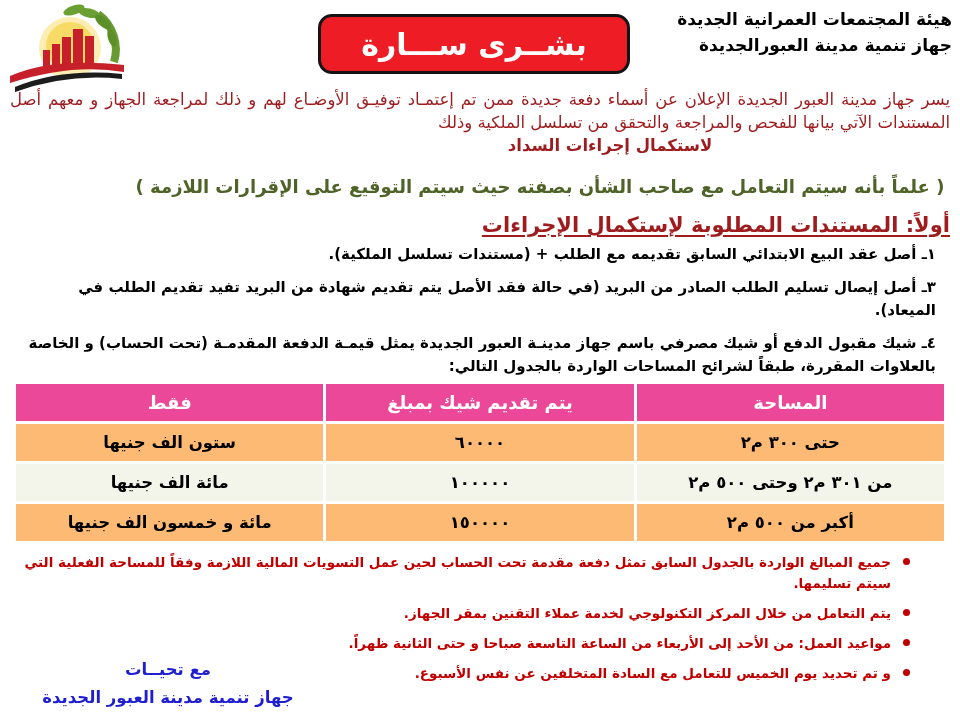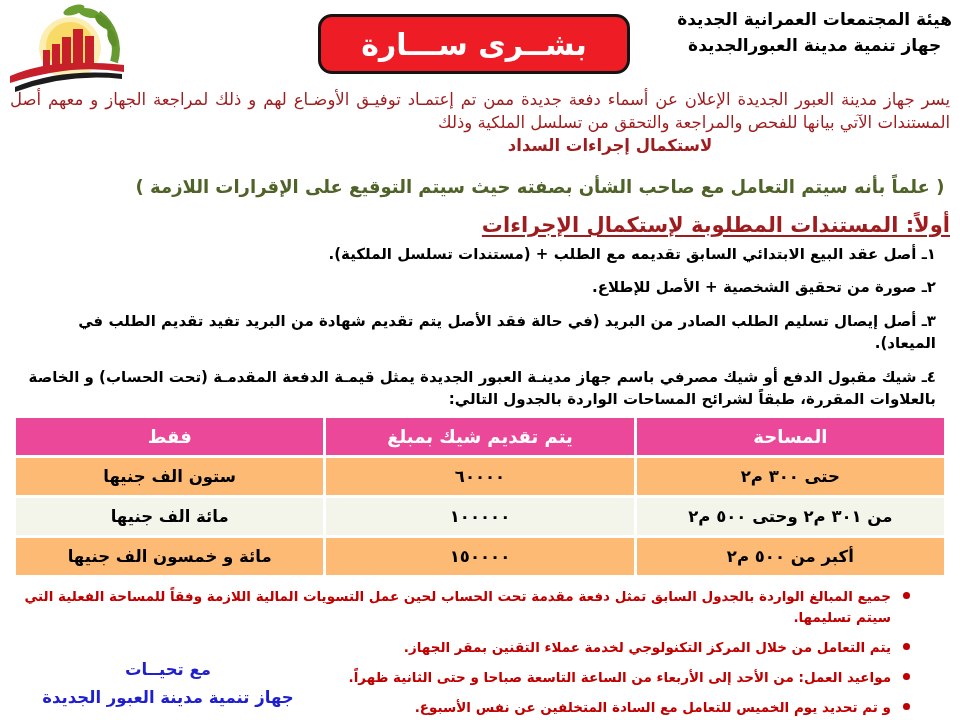--- a/index.html
+++ b/index.html
@@ -4,21 +4,21 @@
 <style>
   html,body{margin:0;padding:0;}
   body{
     width:960px;height:720px;background:#ffffff;position:relative;overflow:hidden;
     font-family:"DejaVu Sans","Liberation Sans",sans-serif;
   }
   .page{direction:rtl;width:960px;height:720px;position:relative;}
 
   
   .org-header{
-    position:absolute;top:6px;right:8px;text-align:center;
+    position:absolute;top:6px;right:8px;
     font-weight:bold;color:#000;font-size:17px;line-height:1.55;z-index:3;
   }
   .logo-wrap{position:absolute;top:0;left:10px;width:118px;height:95px;z-index:3;}
   .banner{
     position:absolute;top:14px;right:330px;width:306px;height:54px;
     background:#ee1c25;border:3px solid #141414;border-radius:14px;
     display:flex;align-items:center;justify-content:center;
     color:#ffffff;font-weight:bold;font-size:30px;z-index:3;
   }
 
@@ -126,21 +126,20 @@
 
     <p class="intro">يسر جهاز مدينة العبور الجديدة الإعلان عن أسماء دفعة جديدة ممن تم إعتمـاد توفيـق الأوضـاع لهم و ذلك لمراجعة الجهاز و معهم  أصل المستندات الآتي بيانها للفحص والمراجعة والتحقق من تسلسل الملكية وذلك</p>
     <div class="intro-tail">لاستكمال إجراءات السداد</div>
 
     <div class="note-olive">( علماً بأنه سيتم التعامل مع صاحب الشأن بصفته حيث سيتم التوقيع على الإقرارات اللازمة )</div>
 
     <div class="h-red h-red2">أولاً: المستندات المطلوبة لإستكمال الإجراءات</div>
 
     <ul class="doc-list">
       <li>١ـ أصل عقد البيع الابتدائي السابق تقديمه مع الطلب + (مستندات تسلسل الملكية).</li>
-      <li>٢ـ صورة من تحقيق الشخصية + الأصل للإطلاع.</li>
       <li>٣ـ أصل إيصال تسليم الطلب الصادر من البريد (في حالة فقد الأصل يتم تقديم شهادة من البريد تفيد تقديم الطلب في الميعاد).</li>
       <li>٤ـ شيك مقبول الدفع أو شيك مصرفي باسم جهاز مدينـة العبور الجديدة يمثل قيمـة الدفعة المقدمـة (تحت الحساب) و الخاصة بالعلاوات المقررة، طبقاً لشرائح المساحات الواردة بالجدول التالي:</li>
     </ul>
 
     <table class="area-table">
       <thead>
         <tr>
           <th>المساحة</th>
           <th>يتم تقديم شيك بمبلغ</th>
           <th>فقط</th>

